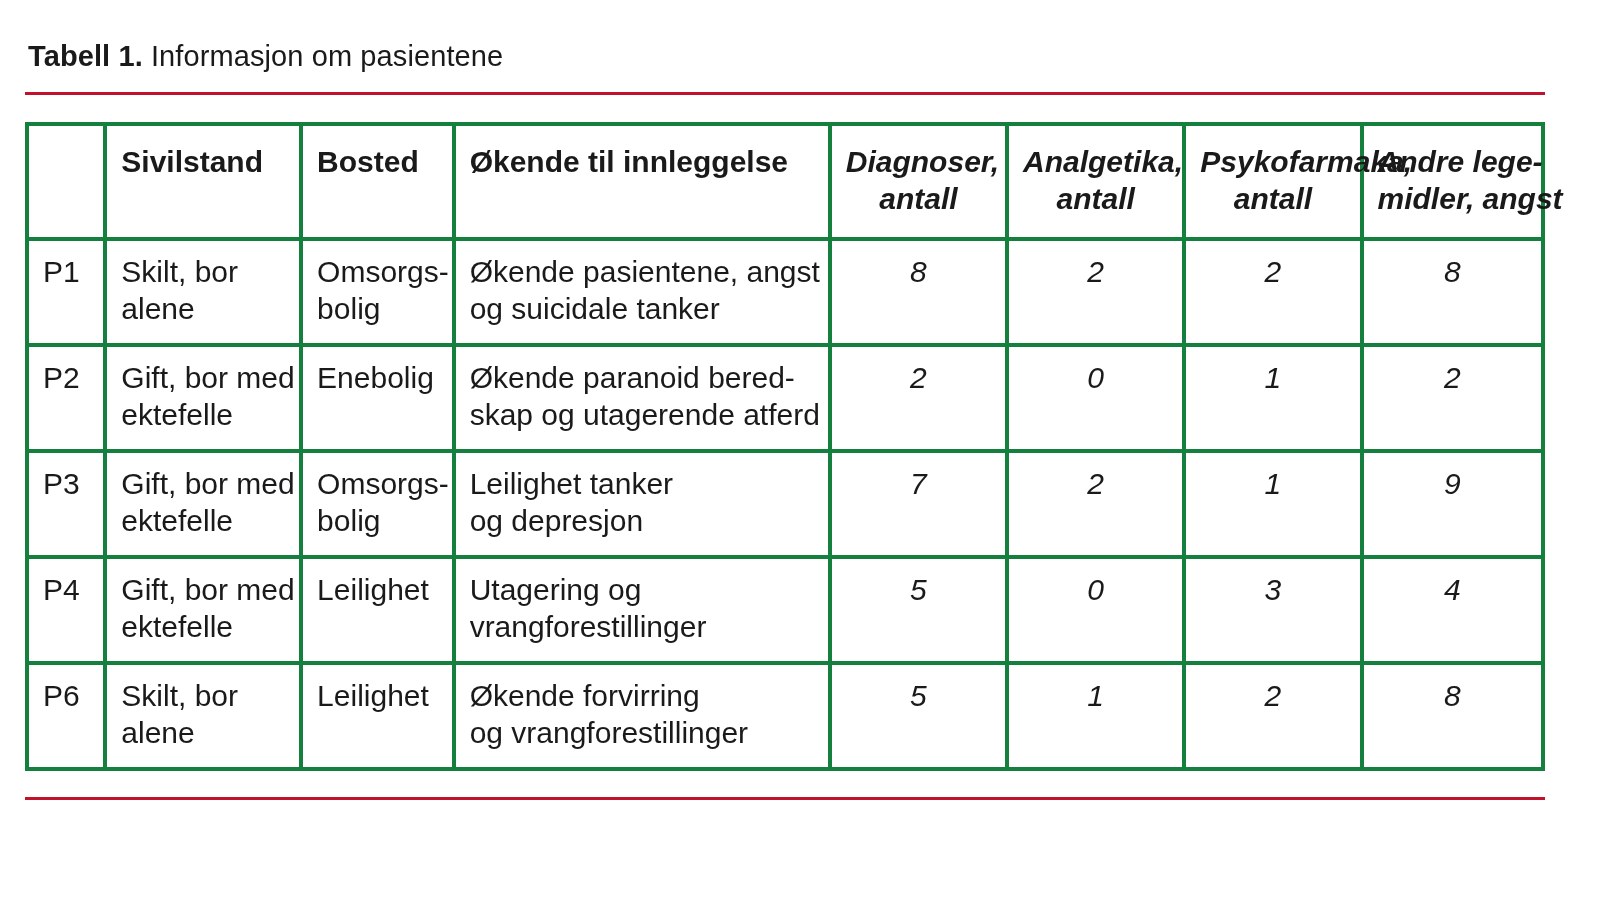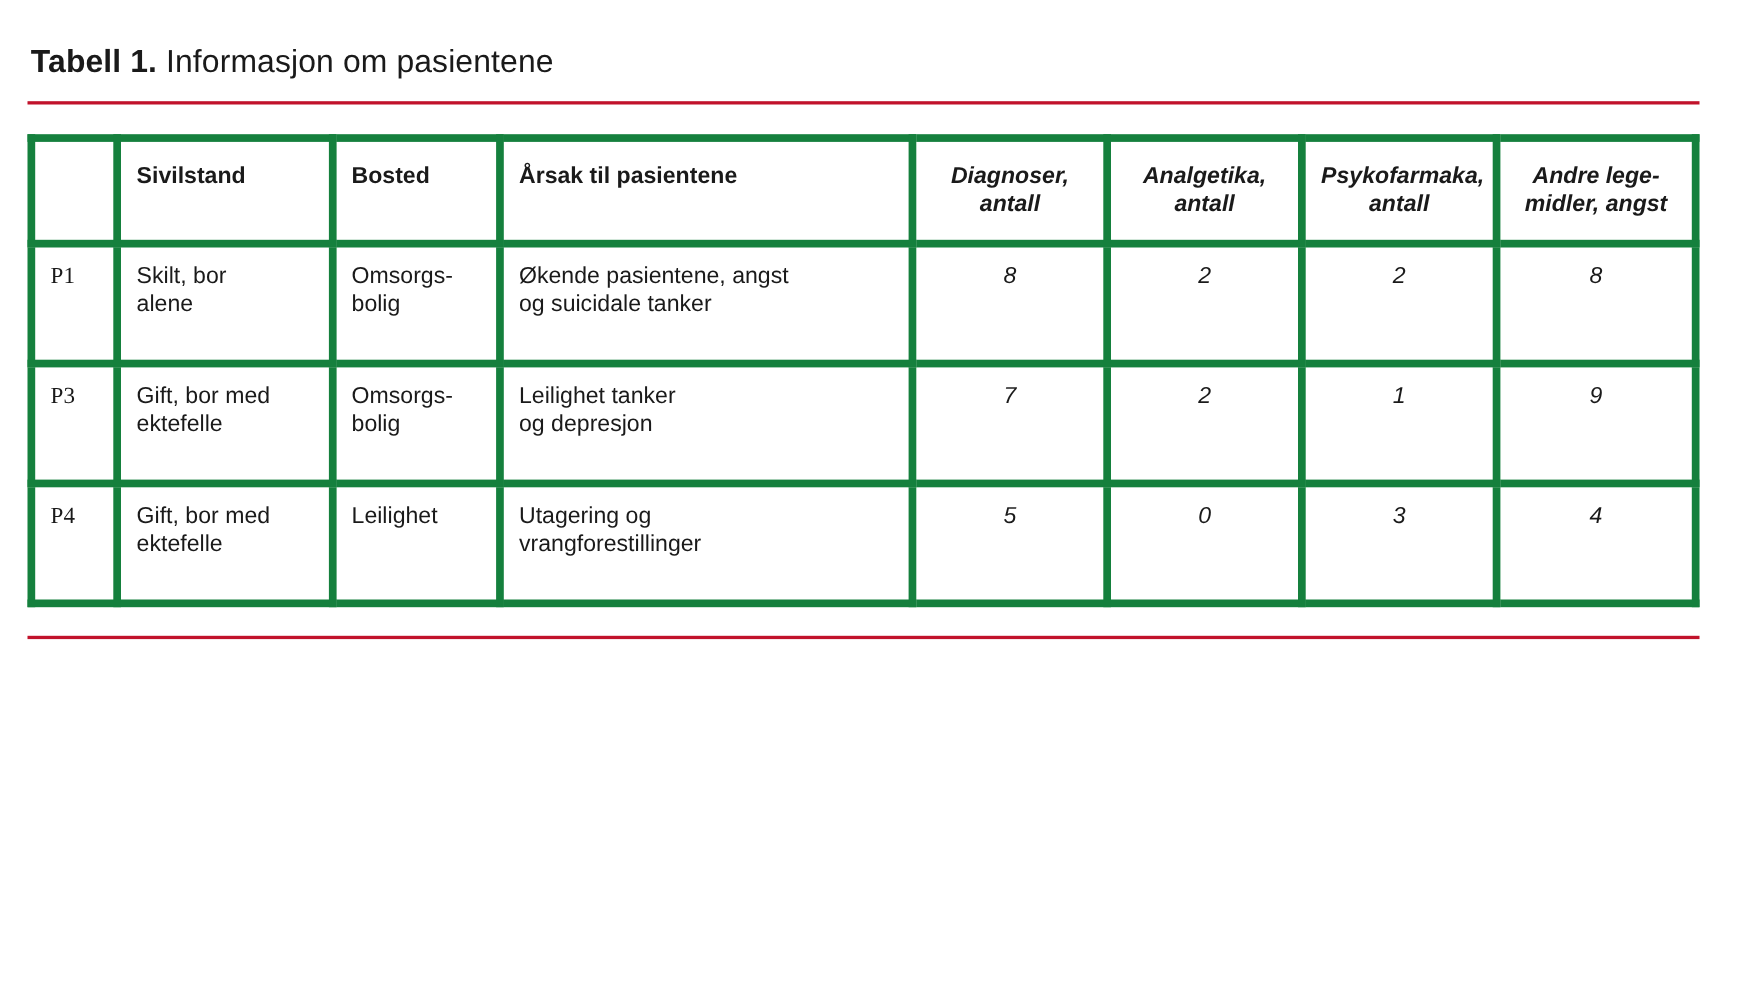--- a/index.html
+++ b/index.html
@@ -44,42 +44,41 @@
   .rule-bottom {
     margin-top: 26px;
   }
   table.data-table {
     border-collapse: collapse;
     width: 100%;
     table-layout: fixed;
   }
   table.data-table th,
   table.data-table td {
-    border: 7px solid #15803d;
+    border: 4px solid #15803d;
     vertical-align: top;
     padding: 13px 14px 13px 14px;
-    font-size: 21px;
+    font-size: 30px;
     line-height: 1.22;
   }
   table.data-table thead th {
     font-weight: bold;
     padding-top: 18px;
     padding-bottom: 20px;
   }
   .col-id { width: 76px; }
   .col-sivil { width: 190px; }
   .col-bosted { width: 148px; }
   .col-arsak { width: 365px; }
   .col-num { width: 172px; }
   .col-num-last { width: 176px; }
 
   td.cell-id {
     text-align: left;
     padding-left: 18px;
-    font-family: Liberation Serif, serif;
   }
   td.cell-num,
   th.head-num {
     text-align: center;
     font-style: italic;
   }
   th.head-left {
     text-align: left;
   }
   .nowrap-line {
@@ -117,21 +116,21 @@
         <th class="head-left">
           <span class="nowrap-line"></span>
         </th>
         <th class="head-left">
           <span class="nowrap-line">Sivilstand</span>
         </th>
         <th class="head-left">
           <span class="nowrap-line">Bosted</span>
         </th>
         <th class="head-left">
-          <span class="nowrap-line">Årsak til pasientene</span>
+          <span class="nowrap-line">Økende til innleggelse</span>
         </th>
         <th class="head-num">
           <span class="nowrap-line">Diagnoser,</span>
           <span class="nowrap-line">antall</span>
         </th>
         <th class="head-num">
           <span class="nowrap-line">Analgetika,</span>
           <span class="nowrap-line">antall</span>
         </th>
         <th class="head-num">
@@ -156,20 +155,39 @@
           <span class="nowrap-line">bolig</span>
         </td>
         <td>
           <span class="nowrap-line">Økende pasientene, angst</span>
           <span class="nowrap-line">og suicidale tanker</span>
         </td>
         <td class="cell-num">8</td>
         <td class="cell-num">2</td>
         <td class="cell-num">2</td>
         <td class="cell-num">8</td>
+      </tr>
+      <tr>
+        <td class="cell-id">P2</td>
+        <td>
+          <span class="nowrap-line">Gift, bor med</span>
+          <span class="nowrap-line">ektefelle</span>
+        </td>
+        <td>
+          <span class="nowrap-line">Enebolig</span>
+          <span class="nowrap-line"></span>
+        </td>
+        <td>
+          <span class="nowrap-line">Økende paranoid bered-</span>
+          <span class="nowrap-line">skap og utagerende atferd</span>
+        </td>
+        <td class="cell-num">2</td>
+        <td class="cell-num">0</td>
+        <td class="cell-num">1</td>
+        <td class="cell-num">2</td>
       </tr>
       <tr>
         <td class="cell-id">P3</td>
         <td>
           <span class="nowrap-line">Gift, bor med</span>
           <span class="nowrap-line">ektefelle</span>
         </td>
         <td>
           <span class="nowrap-line">Omsorgs-</span>
           <span class="nowrap-line">bolig</span>
@@ -195,18 +213,37 @@
         </td>
         <td>
           <span class="nowrap-line">Utagering og</span>
           <span class="nowrap-line">vrangforestillinger</span>
         </td>
         <td class="cell-num">5</td>
         <td class="cell-num">0</td>
         <td class="cell-num">3</td>
         <td class="cell-num">4</td>
       </tr>
+      <tr>
+        <td class="cell-id">P6</td>
+        <td>
+          <span class="nowrap-line">Skilt, bor</span>
+          <span class="nowrap-line">alene</span>
+        </td>
+        <td>
+          <span class="nowrap-line">Leilighet</span>
+          <span class="nowrap-line"></span>
+        </td>
+        <td>
+          <span class="nowrap-line">Økende forvirring</span>
+          <span class="nowrap-line">og vrangforestillinger</span>
+        </td>
+        <td class="cell-num">5</td>
+        <td class="cell-num">1</td>
+        <td class="cell-num">2</td>
+        <td class="cell-num">8</td>
+      </tr>
     </tbody>
   </table>
 
   <div class="rule rule-bottom"></div>
 
 </div>
 
 </body></html>

